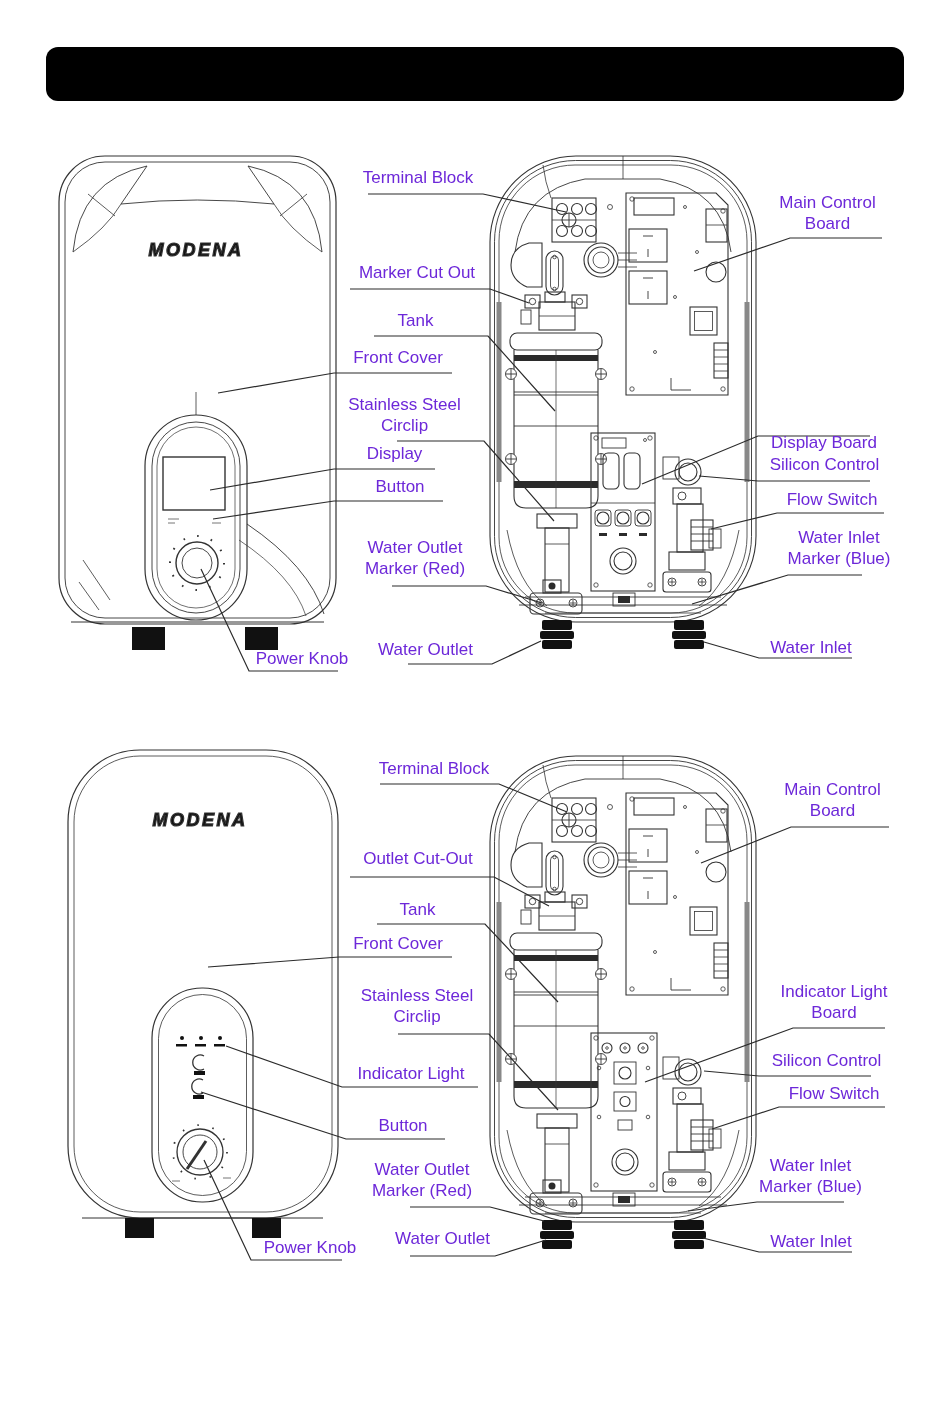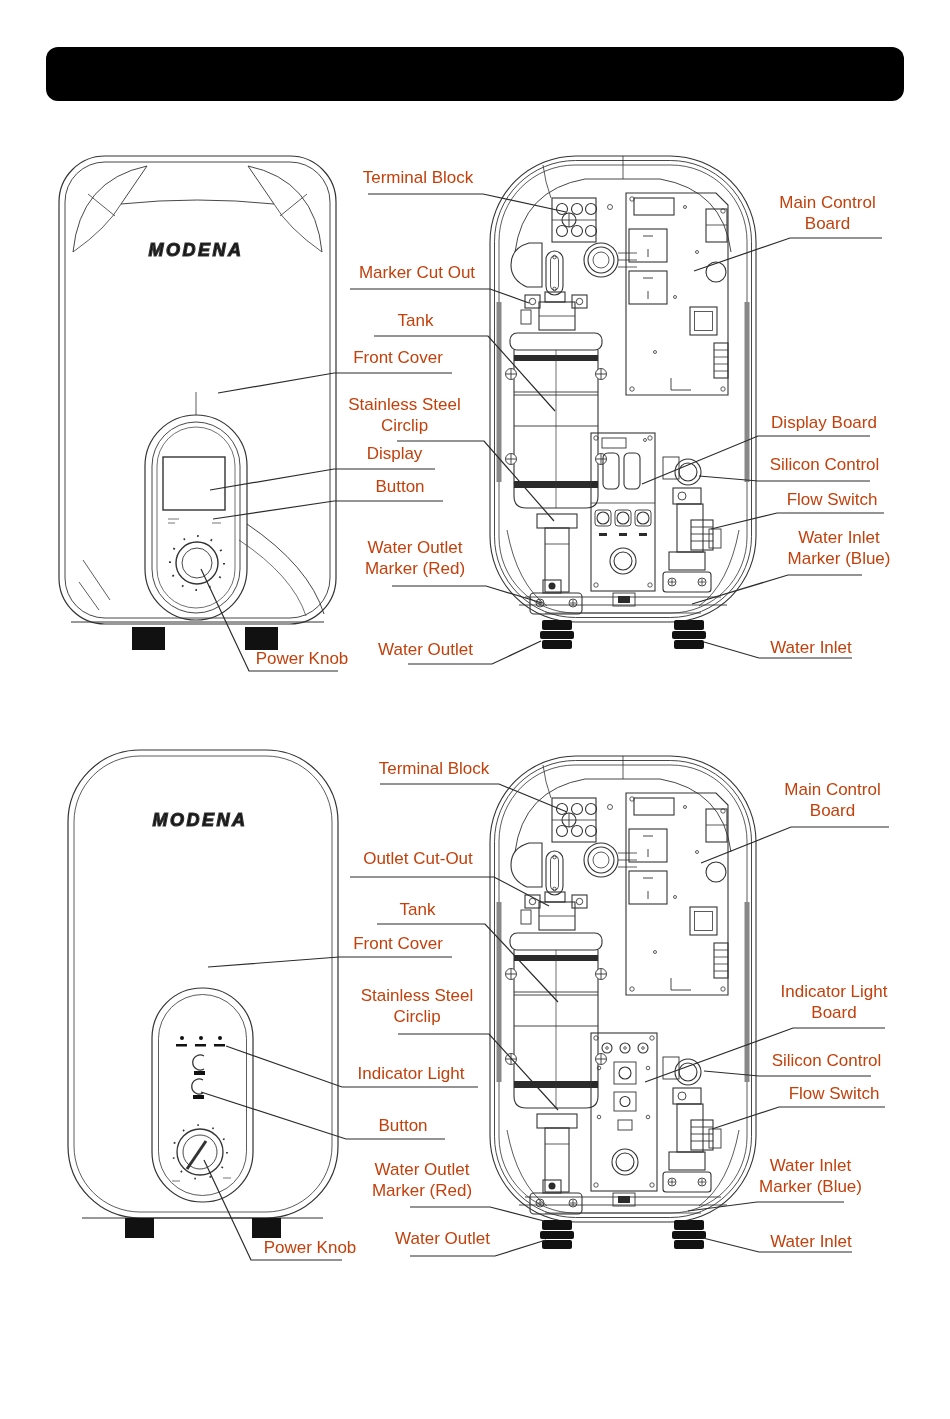--- a/index.html
+++ b/index.html
@@ -1,20 +1,20 @@
 <!DOCTYPE html>
 <html><head>
 <meta charset="utf-8">
 <style>
   html,body{margin:0;padding:0;background:#fff;}
   .page{position:relative;width:950px;height:1419px;background:#ffffff;
         font-family:"Liberation Sans",sans-serif;overflow:hidden;}
   .header-bar{position:absolute;left:46px;top:47px;width:858px;height:54px;
         background:#000;border-radius:12px;z-index:2;}
-  .lbl{position:absolute;font-size:17px;line-height:21px;color:#c2410c;
+  .lbl{position:absolute;font-size:17px;line-height:21px;color:#6d28d9;
        text-align:center;white-space:pre-line;z-index:6;}
   .overlay{position:absolute;left:0;top:0;z-index:5;}
   .drawing{position:absolute;z-index:1;}
   .brand-text{font-family:"Liberation Sans",sans-serif;font-weight:bold;font-style:italic;
        font-size:18px;letter-spacing:2.5px;fill:#111;}
 </style>
 </head>
 <body>
 
 <div class="page">
@@ -311,21 +311,21 @@
   <div class="lbl" style="left:342px;top:394px;width:125px">Stainless Steel
 Circlip</div>
   <div class="lbl" style="left:352px;top:443px;width:85px">Display</div>
   <div class="lbl" style="left:355px;top:476px;width:90px">Button</div>
   <div class="lbl" style="left:350px;top:537px;width:130px">Water Outlet
 Marker (Red)</div>
   <div class="lbl" style="left:368px;top:639px;width:115px">Water Outlet</div>
   <div class="lbl" style="left:248px;top:648px;width:108px">Power Knob</div>
   <div class="lbl" style="left:770px;top:192px;width:115px">Main Control
 Board</div>
-  <div class="lbl" style="left:760px;top:412px;width:128px">Display Board</div>
+  <div class="lbl" style="left:760px;top:432px;width:128px">Display Board</div>
   <div class="lbl" style="left:758px;top:454px;width:133px">Silicon Control</div>
   <div class="lbl" style="left:776px;top:489px;width:112px">Flow Switch</div>
   <div class="lbl" style="left:778px;top:527px;width:122px">Water Inlet
 Marker (Blue)</div>
   <div class="lbl" style="left:760px;top:637px;width:102px">Water Inlet</div>
 
   <div class="lbl" style="left:368px;top:758px;width:132px">Terminal Block</div>
   <div class="lbl" style="left:342px;top:848px;width:152px">Outlet Cut-Out</div>
   <div class="lbl" style="left:370px;top:899px;width:95px">Tank</div>
   <div class="lbl" style="left:342px;top:933px;width:112px">Front Cover</div>

